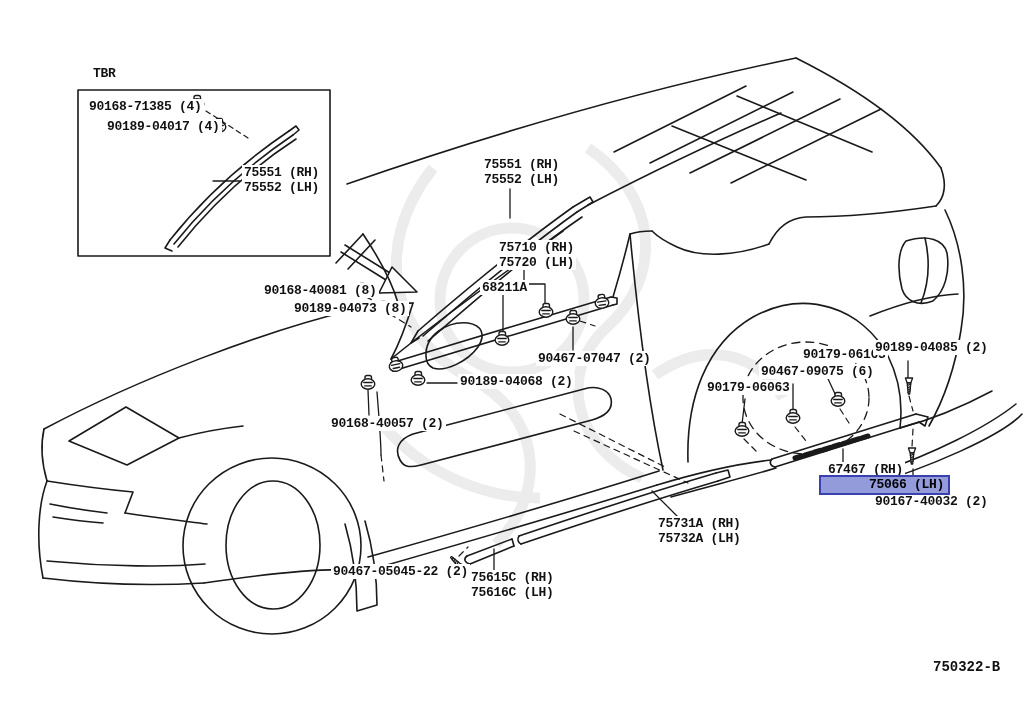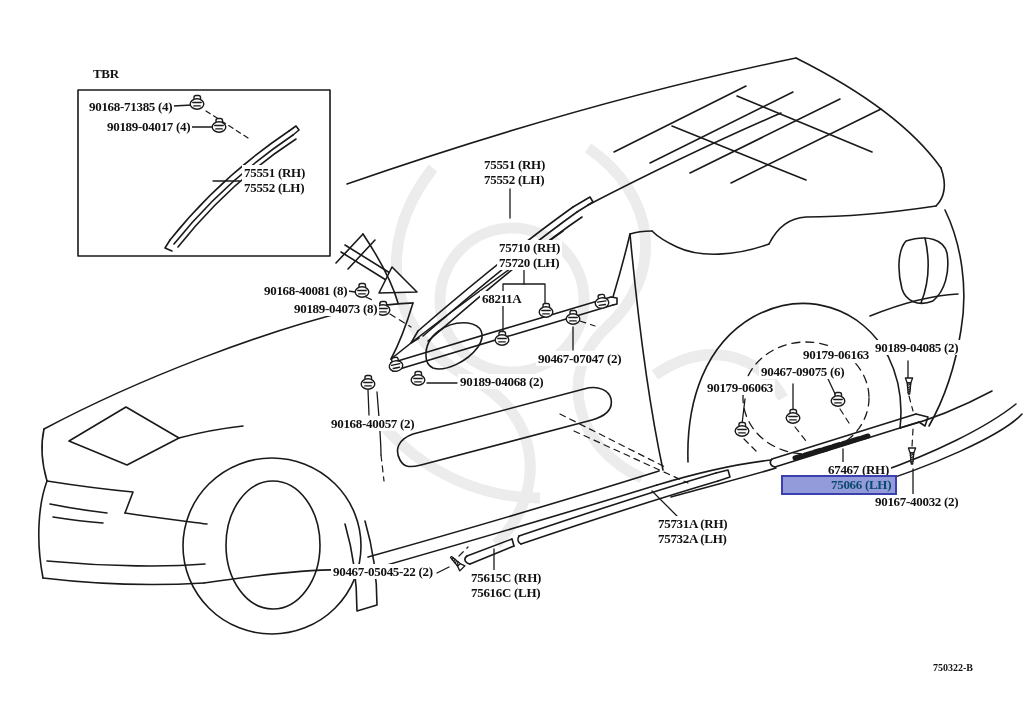--- a/index.html
+++ b/index.html
@@ -1,25 +1,25 @@
 <!DOCTYPE html>
 <html><head>
 <meta charset="utf-8">
 <style>
   html,body{margin:0;padding:0;background:#fff;}
   .stage{position:relative;width:1024px;height:707px;background:#fff;overflow:hidden;
-         font-family:Liberation Serif, serif;}
+         font-family:Liberation Mono, monospace;}
   .stage svg{position:absolute;left:0;top:0;}
   .lb{position:absolute;font-weight:bold;font-size:13px;line-height:15px;color:#111;
       letter-spacing:-0.3px;white-space:nowrap;background:#fff;padding:0 2px;z-index:3;}
   .lb span{display:block;}
   .hl{position:absolute;font-weight:bold;font-size:13px;line-height:16px;white-space:nowrap;
       background:#939bda;border:2px solid #3a41ae;color:#161b6e;padding:0 4px;z-index:4;
       letter-spacing:-0.3px;}
-  .code{font-size:10px;letter-spacing:0;}
+  .code{font-size:14px;letter-spacing:0;}
 </style>
 </head>
 <body>
 
 <div class="stage" style="background: rgb(255, 255, 255);">
 
 <svg width="1024" height="707" viewBox="0 0 1024 707">
 <defs>
   <g id="icon-clip" fill="#fff" stroke="#1a1a1a" stroke-width="1.4">
     <rect x="-3" y="-8.5" width="6.5" height="5.5" rx="2"></rect>
@@ -226,33 +226,33 @@
 </div>
 
 <div class="lb" style="left:482px;top:157px">
   <span>75551 (RH)</span>
   <span>75552 (LH)</span>
 </div>
 <div class="lb" style="left:497px;top:240px">
   <span>75710 (RH)</span>
   <span>75720 (LH)</span>
 </div>
-<div class="lb" style="left:480px;top:291px">68211A</div>
+<div class="lb" style="left:480px;top:280px">68211A</div>
 
 <div class="lb" style="left:262px;top:283px">90168-40081 (8)</div>
 <div class="lb" style="left:292px;top:301px">90189-04073 (8)</div>
 <div class="lb" style="left:458px;top:374px">90189-04068 (2)</div>
 <div class="lb" style="left:536px;top:351px">90467-07047 (2)</div>
 <div class="lb" style="left:705px;top:380px">90179-06063</div>
 <div class="lb" style="left:759px;top:364px">90467-09075 (6)</div>
 <div class="lb" style="left:801px;top:347px">90179-06163</div>
 <div class="lb" style="left:873px;top:340px">90189-04085 (2)</div>
 
 <div class="lb" style="left:826px;top:462px">67467 (RH)</div>
-<div class="hl" style="left: 781px; top: 475px; background: rgb(147, 155, 218); border-color: rgb(58, 65, 174); color: #0c4a6e; padding-left: 48px;">75066 (LH)</div>
+<div class="hl" style="left: 819px; top: 475px; background: rgb(147, 155, 218); border-color: rgb(58, 65, 174); color: #000000; padding-left: 48px;">75066 (LH)</div>
 <div class="lb" style="left:873px;top:494px">90167-40032 (2)</div>
 
 <div class="lb" style="left:329px;top:416px">90168-40057 (2)</div>
 <div class="lb" style="left:331px;top:564px">90467-05045-22 (2)</div>
 <div class="lb" style="left:469px;top:570px">
   <span>75615C (RH)</span>
   <span>75616C (LH)</span>
 </div>
 <div class="lb" style="left:656px;top:516px">
   <span>75731A (RH)</span>

